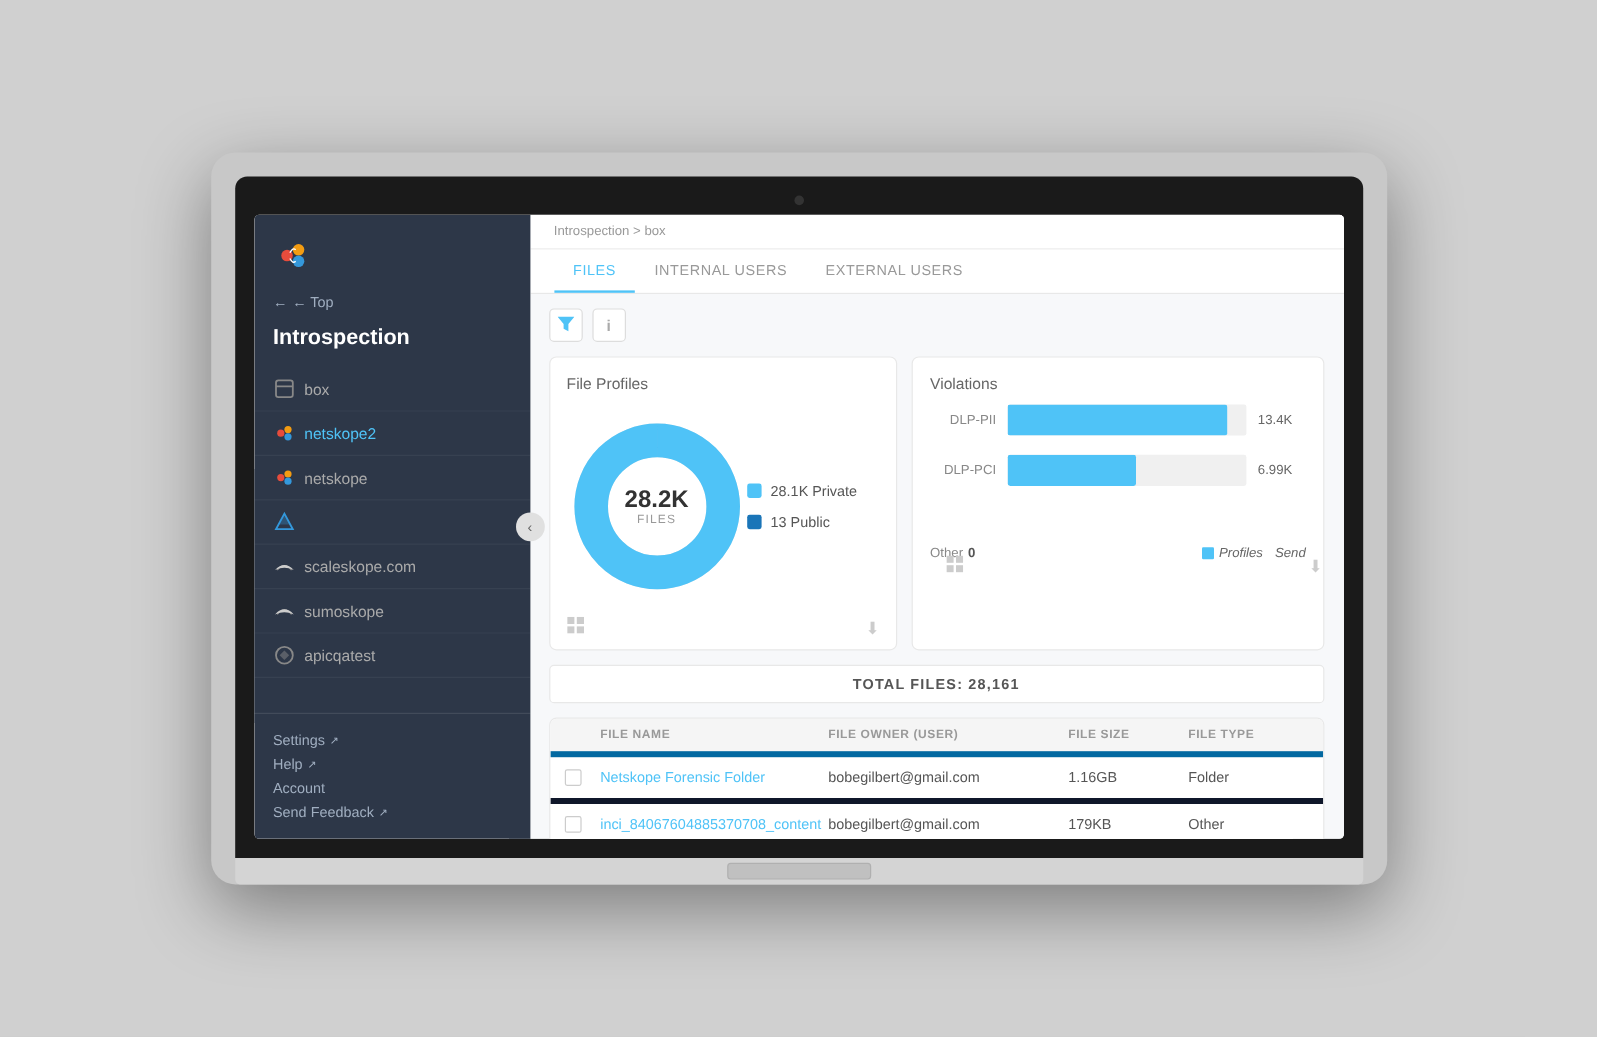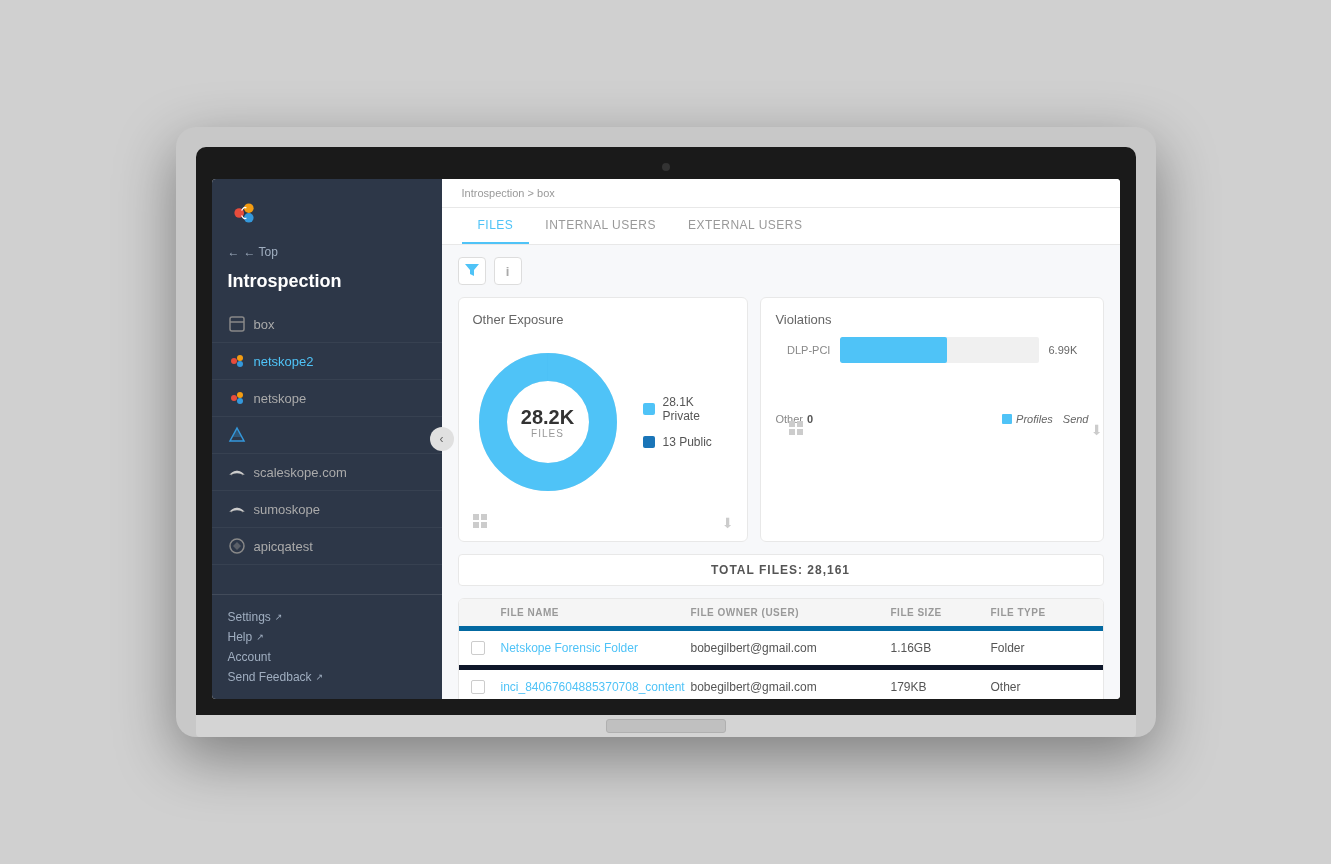--- a/index.html
+++ b/index.html
@@ -260,21 +260,20 @@
     .card-icon-btn {
       color: #ccc;
       font-size: 14px;
       cursor: pointer;
     }
 
     
     .donut-container {
       display: flex;
       align-items: center;
-      gap: 20px;
       padding: 10px 0 30px 0;
     }
 
     .donut-svg-wrapper {
       position: relative;
       width: 150px;
       height: 150px;
       flex-shrink: 0;
     }
 
@@ -621,21 +620,21 @@
               </span>
             </div>
             <div class="toolbar-btn">
               <span style="color:#aaa;font-size:13px;font-weight:bold;">i</span>
             </div>
           </div>
 
           <div class="charts-row">
 
             <div class="chart-card file-exposure">
-              <div class="card-title">Other Exposure</div>
+              <div class="card-title">File Profiles</div>
               <div class="donut-container">
                 <div class="donut-svg-wrapper">
                   <svg width="150" height="150" viewBox="0 0 150 150">
 
                     <circle cx="75" cy="75" r="55" fill="none" stroke="#e8e8e8" stroke-width="28"></circle>
 
                     <circle cx="75" cy="75" r="55" fill="none" stroke="#4fc3f7" stroke-width="28" stroke-dasharray="345 1" stroke-dashoffset="0" transform="rotate(-90 75 75)"></circle>
 
                     <circle cx="75" cy="75" r="55" fill="none" stroke="#1a75b8" stroke-width="28" stroke-dasharray="1 345" stroke-dashoffset="-345" transform="rotate(-90 75 75)"></circle>
 
@@ -667,20 +666,27 @@
                   </svg>
                 </span>
                 <span class="card-icon-btn">⬇</span>
               </div>
             </div>
 
             <div class="chart-card violations">
               <div class="card-title">Violations</div>
               <div class="bar-chart-container">
 
+                <div class="bar-row">
+                  <div class="bar-label">DLP-PII</div>
+                  <div class="bar-track">
+                    <div class="bar-fill" style="width:92%;"></div>
+                  </div>
+                  <div class="bar-value">13.4K</div>
+                </div>
 
                 <div class="bar-row">
                   <div class="bar-label">DLP-PCI</div>
                   <div class="bar-track">
                     <div class="bar-fill" style="width:54%;"></div>
                   </div>
                   <div class="bar-value">6.99K</div>
                 </div>
 
               </div>

